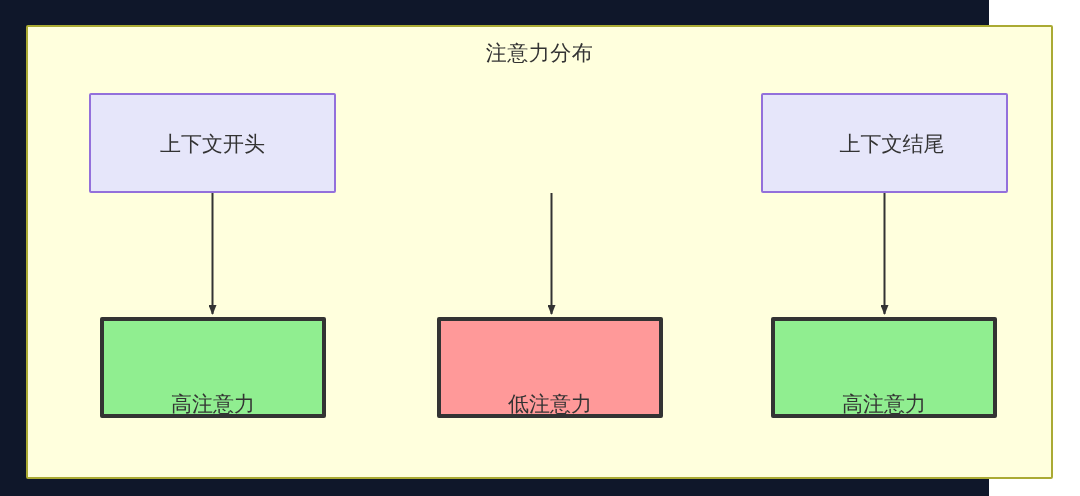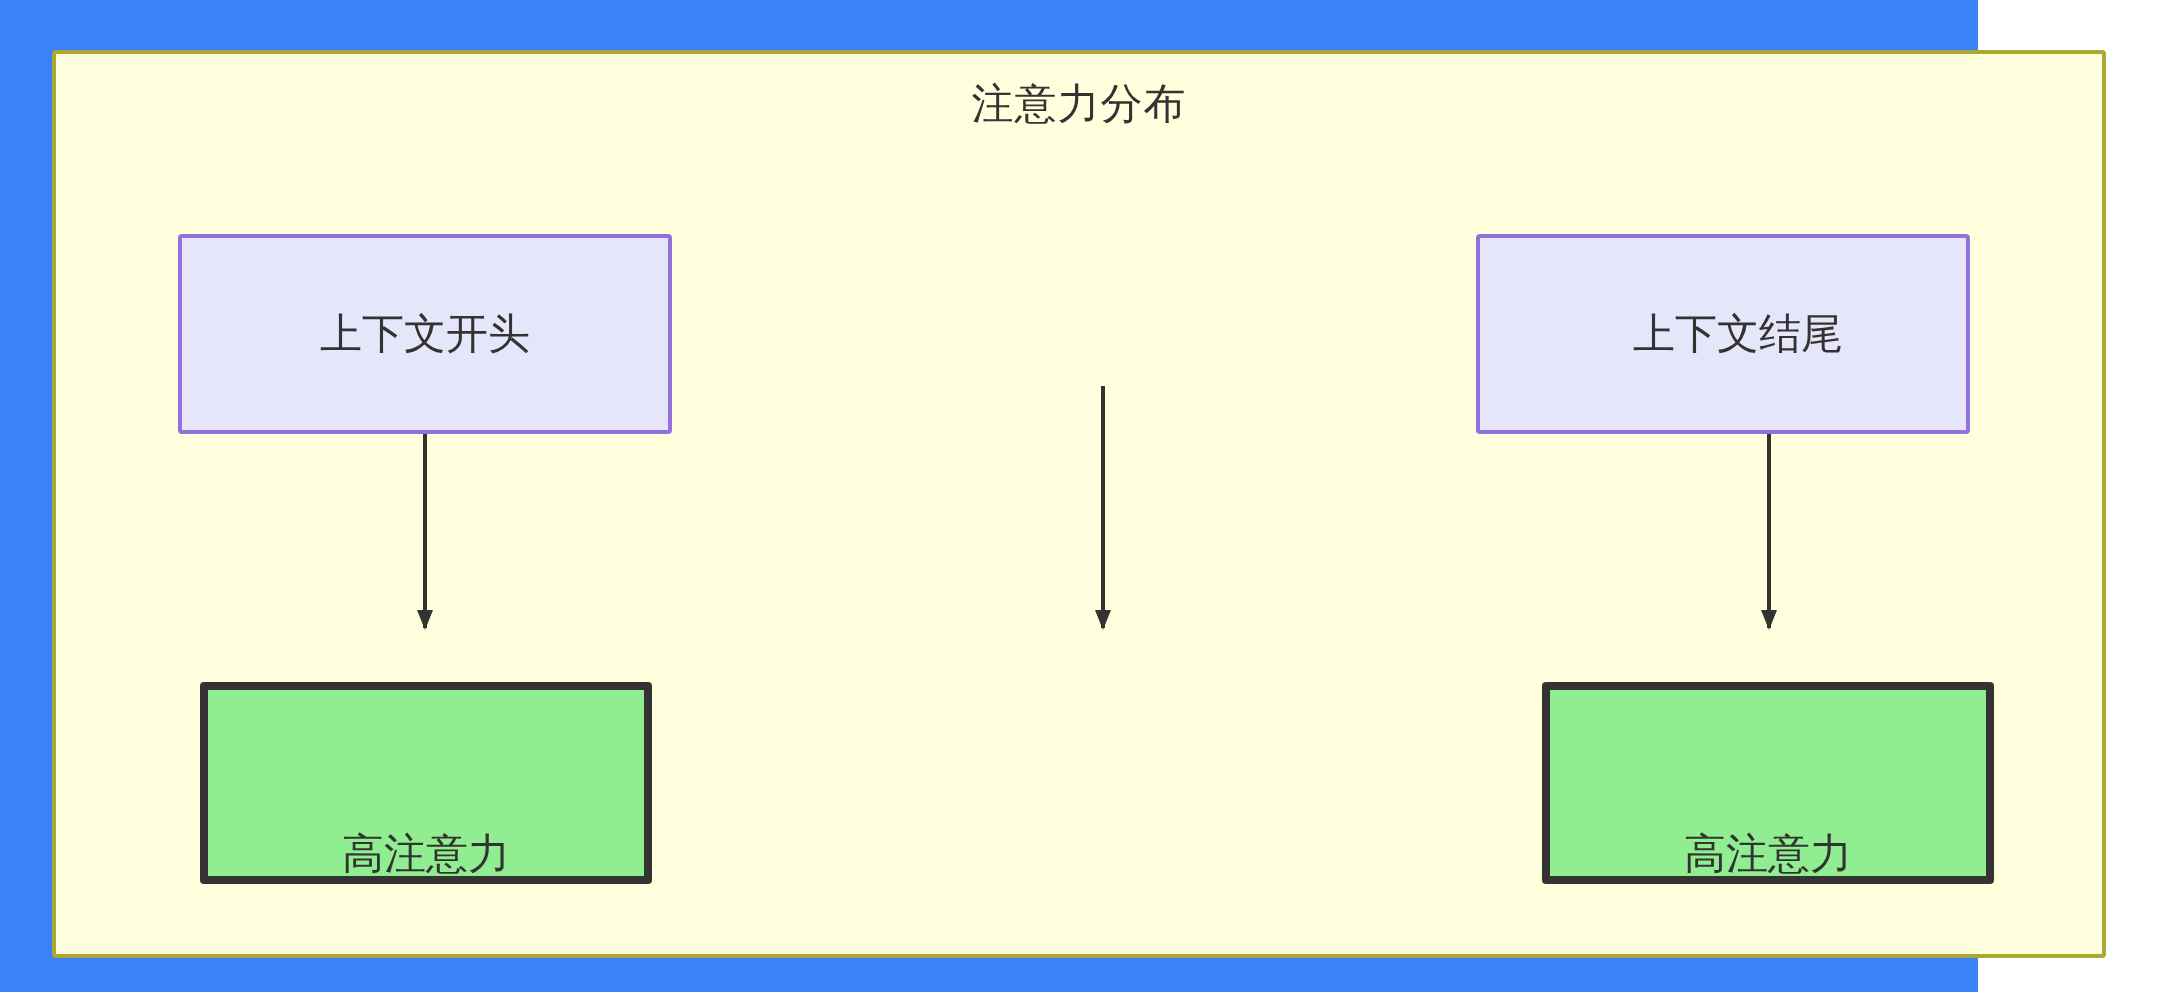--- a/index.html
+++ b/index.html
@@ -11,21 +11,21 @@
     width: 1080px;
     height: 496px;
     font-family: "Liberation Sans", "DejaVu Sans", sans-serif;
     overflow: hidden;
   }
 
   #diagram-canvas {
     position: relative;
     width: 989px;
     height: 496px;
-    background: #3b82f6;
+    background: #0f172a;
   }
 
   
   .subgraph {
     position: absolute;
     left: 26px;
     top: 25px;
     width: 1027px;
     height: 454px;
     box-sizing: border-box;
@@ -48,21 +48,20 @@
 
   
   .node {
     position: absolute;
     box-sizing: border-box;
     display: flex;
     align-items: center;
     justify-content: center;
     color: #333333;
     line-height: 1;
-    margin-top: 24px;
   }
 
   .node-top {
     width: 247px;
     height: 100px;
     background: #e6e6fa;
     border: 2px solid #9370db;
     border-radius: 2px;
     font-size: 21px;
     top: 93px;
@@ -77,21 +76,21 @@
     top: 317px;
     align-items: flex-end;
   }
 
   .fill-high { background: #90ee90; }
   .fill-low  { background: #ff9999; }
 
   
   .col-1-top { left: 89px; }
   .col-2-top { left: 428px; }
-  .col-3-top { left: 738px; padding-left: 15px; }
+  .col-3-top { left: 761px; padding-left: 15px; }
 
   .col-1-bot { left: 100px; }
   .col-2-bot { left: 437px; }
   .col-3-bot { left: 771px; }
 
   
   .edge-layer {
     position: absolute;
     left: 0;
     top: 0;
@@ -129,18 +128,21 @@
 
 
   <div class="node node-top col-3-top">
     <span>上下文结尾</span>
   </div>
 
   <div class="node node-bottom fill-high col-1-bot">
     <span>高注意力</span>
   </div>
 
+  <div class="node node-bottom fill-low col-2-bot">
+    <span>低注意力</span>
+  </div>
 
   <div class="node node-bottom fill-high col-3-bot">
     <span>高注意力</span>
   </div>
 
 </div>
 
 </body></html>

